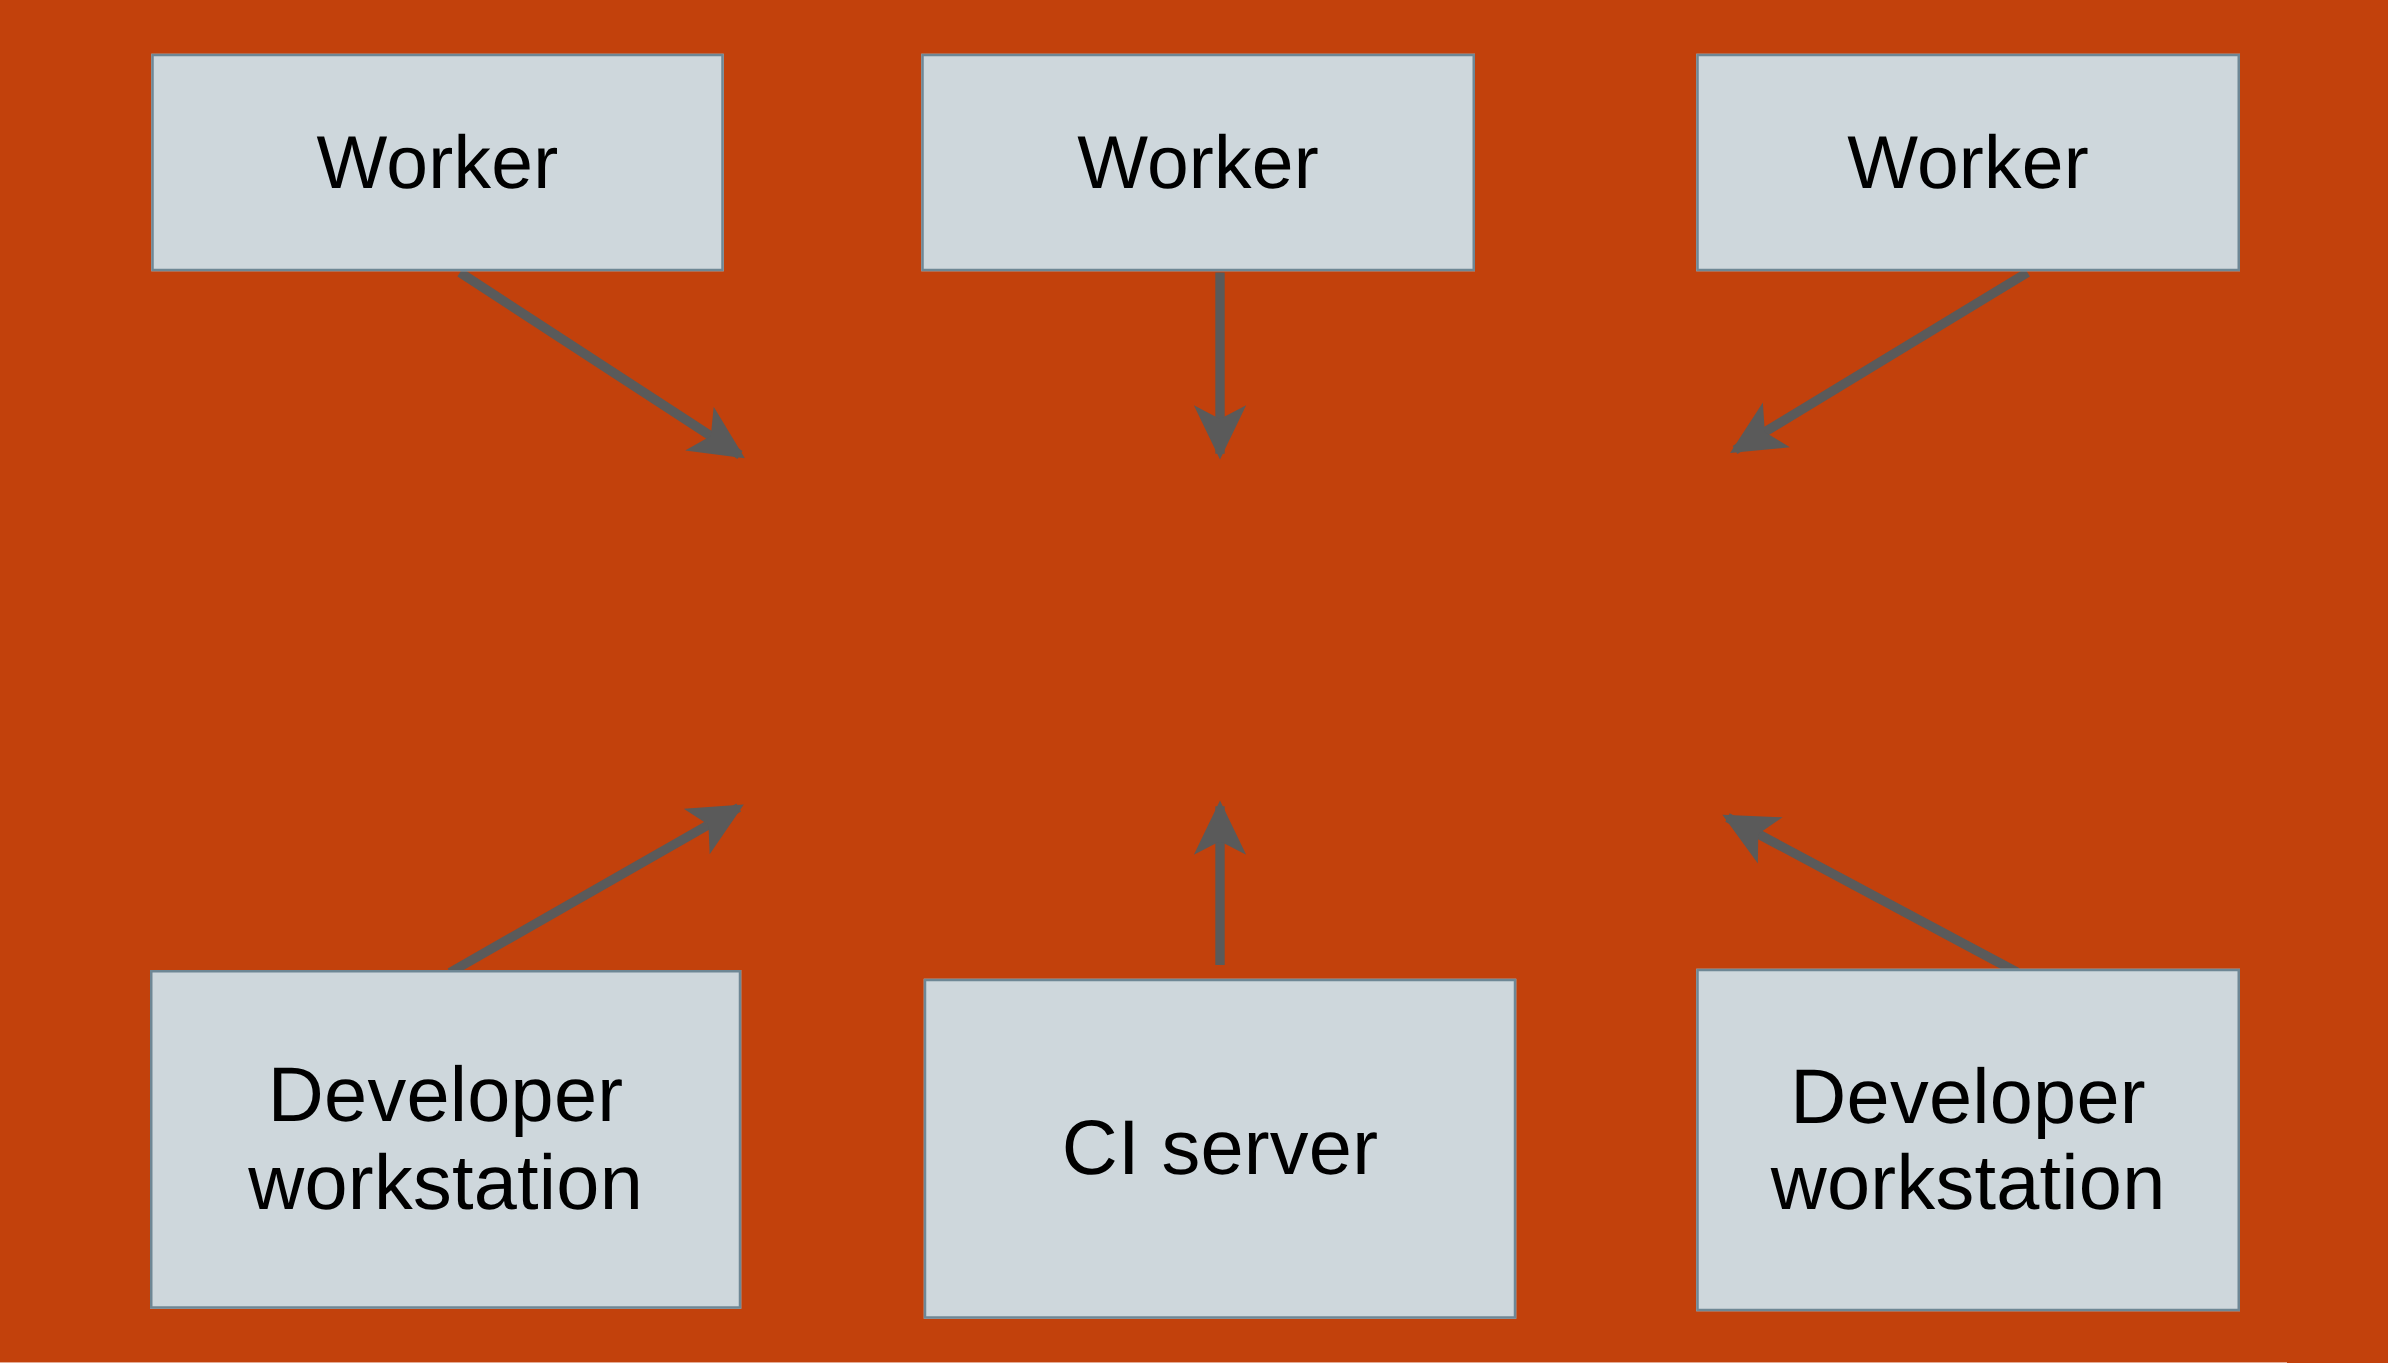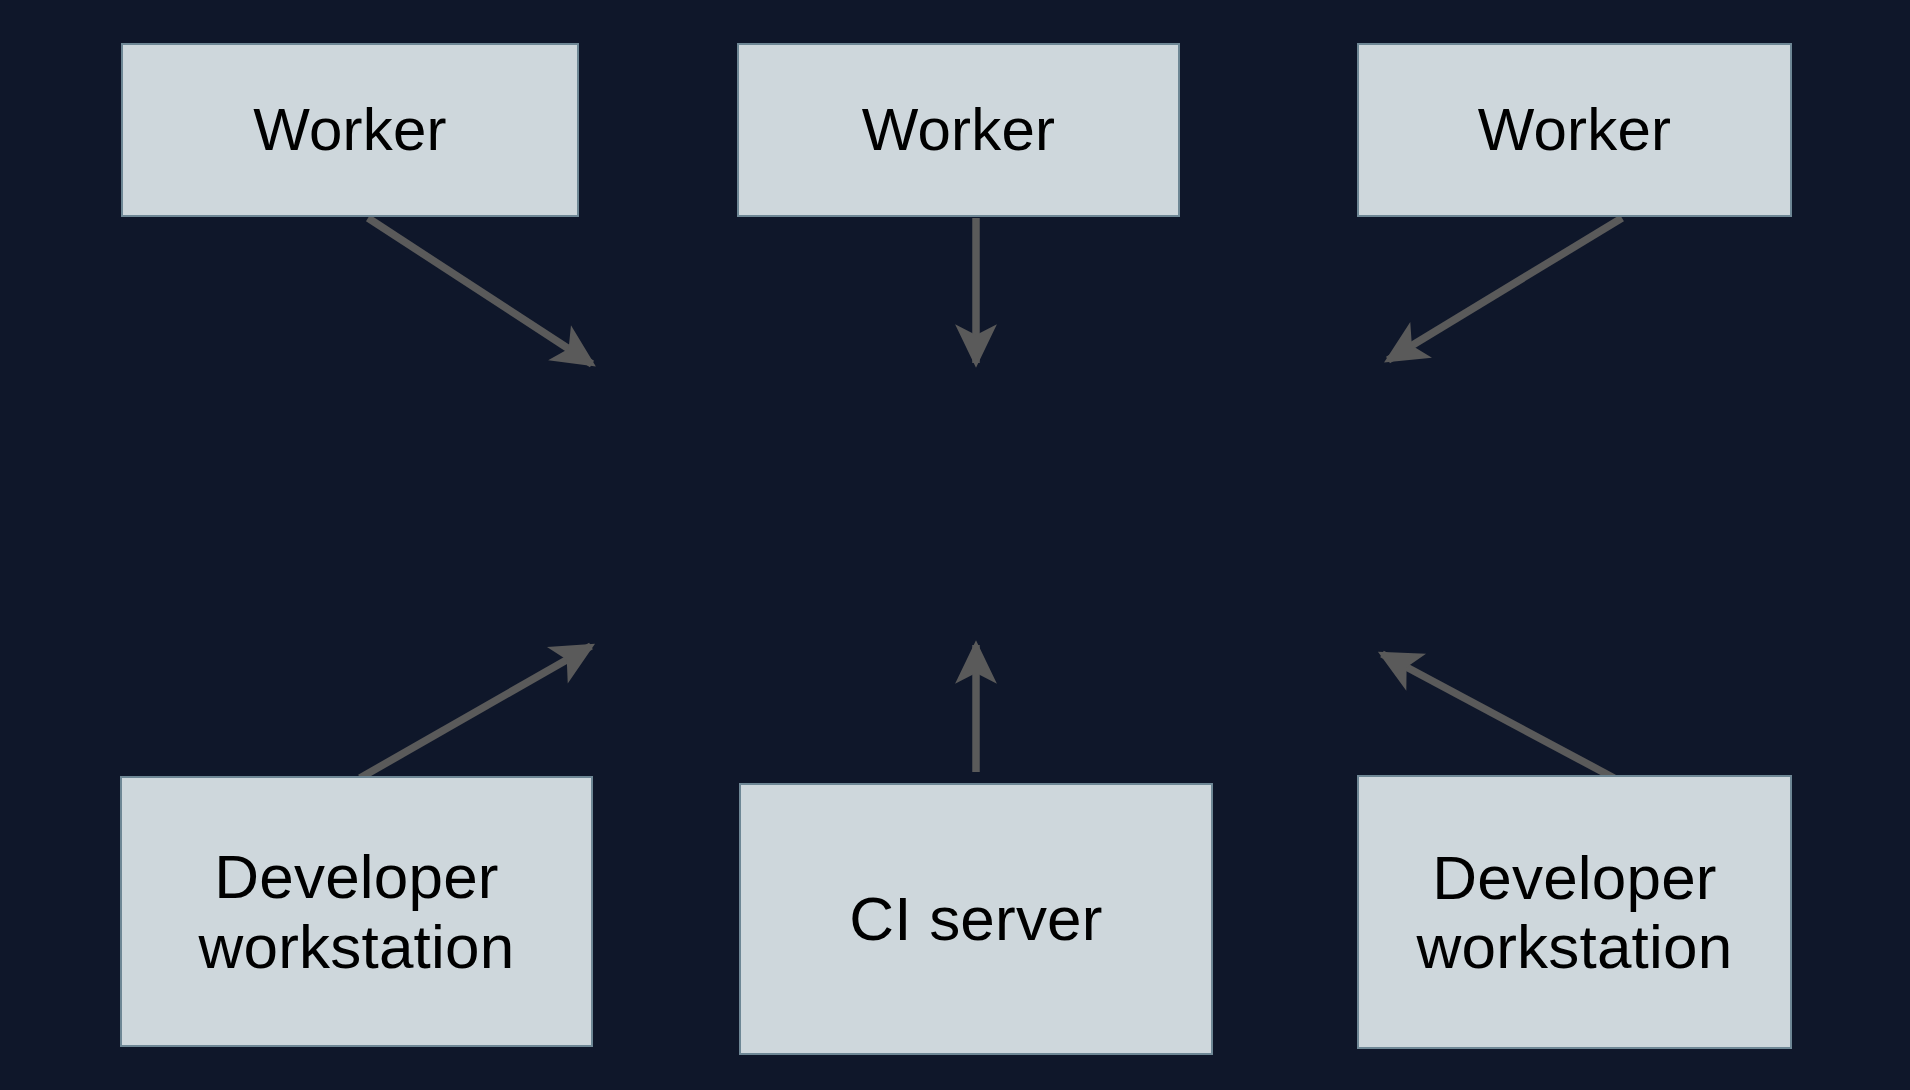--- a/index.html
+++ b/index.html
@@ -7,21 +7,21 @@
     padding: 0;
     background: #ffffff;
   }
   body {
     font-family: "Liberation Sans", sans-serif;
   }
   #canvas {
     position: relative;
     width: 1910px;
     height: 1090px;
-    background: #0f172a;
+    background: #c2410c;
     overflow: hidden;
   }
   #edges {
     position: absolute;
     left: 0;
     top: 0;
     width: 1910px;
     height: 1090px;
     pointer-events: none;
   }

